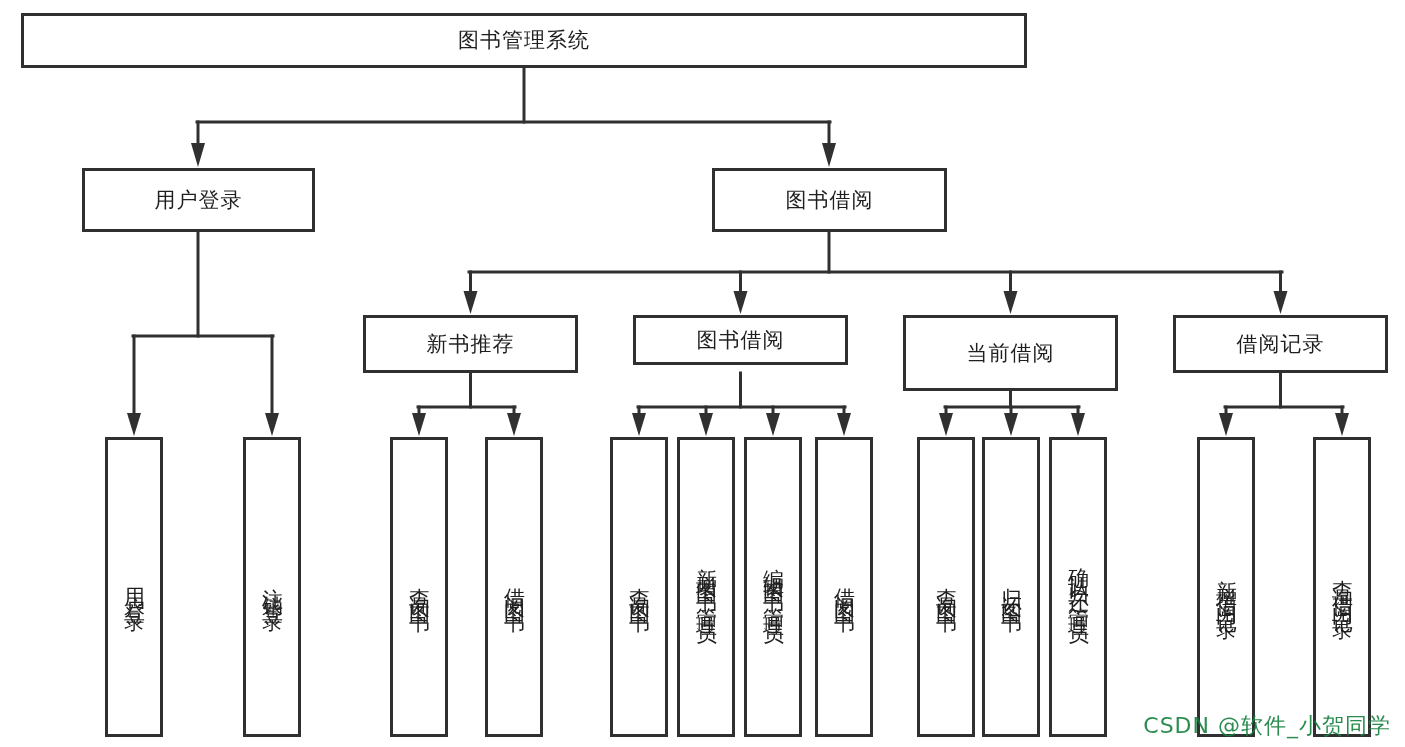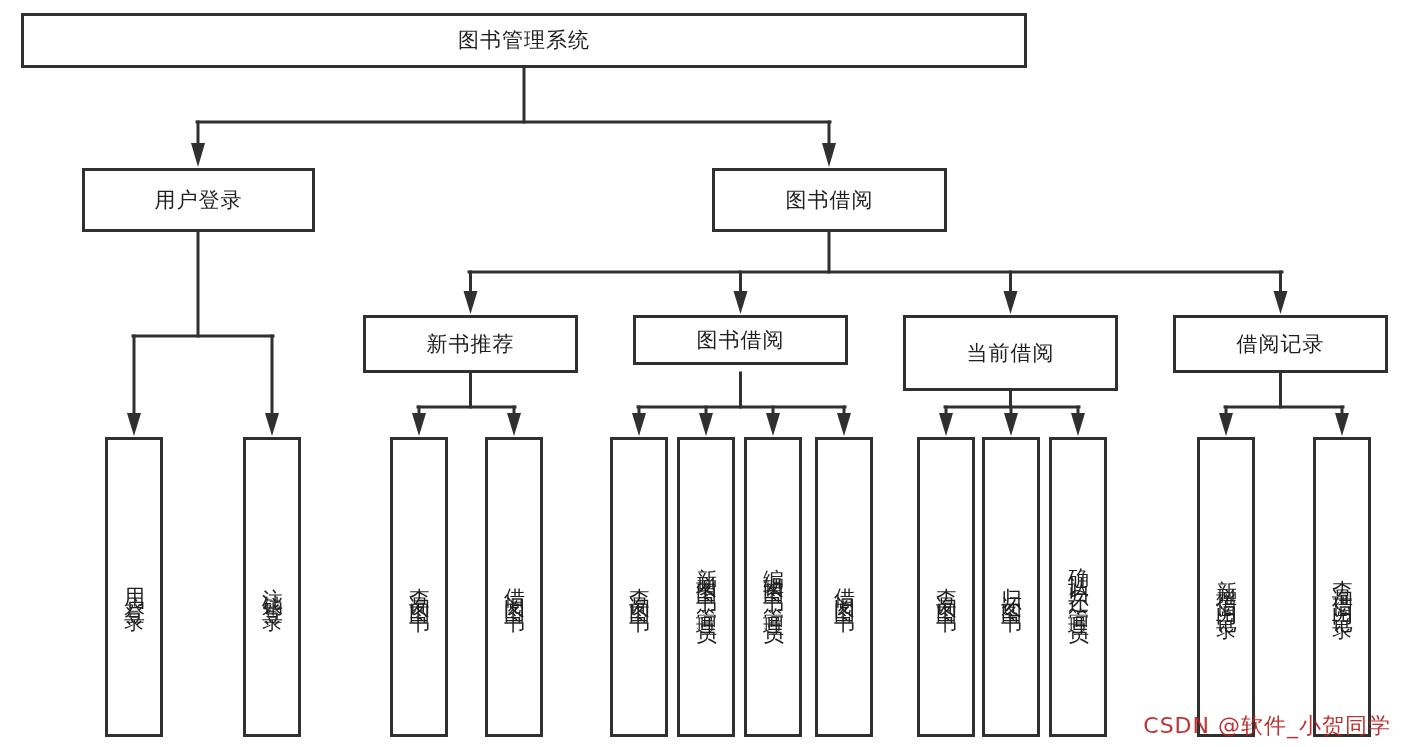--- a/index.html
+++ b/index.html
@@ -34,21 +34,21 @@
     letter-spacing:8px;
     line-height:1;
     white-space:nowrap;
   }
   .watermark{
     position:absolute;
     right:14px;
     bottom:6px;
     font-size:22px;
     letter-spacing:1px;
-    color:#b91c1c;
+    color:#15803d;
     white-space:nowrap;
     z-index:5;
     opacity:0.9;
   }
 </style>
 </head>
 <body>
 
 <div class="stage">
 

